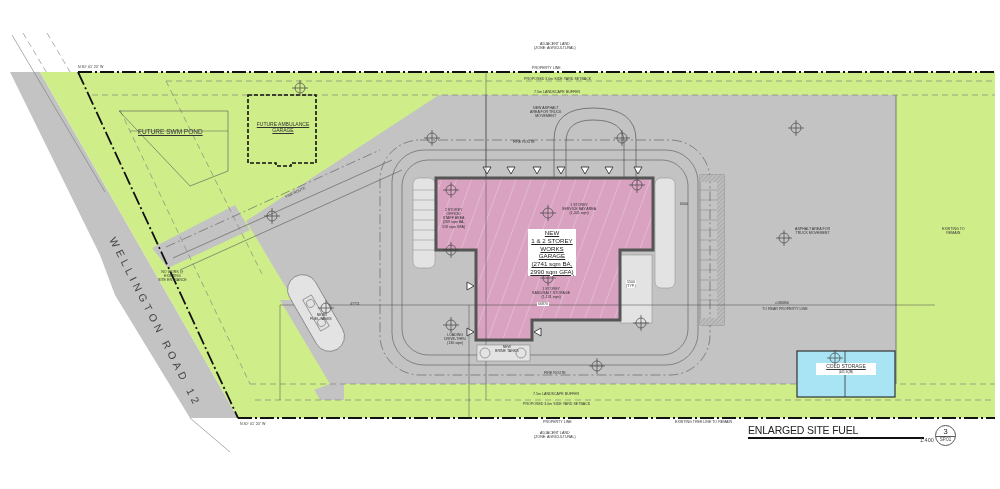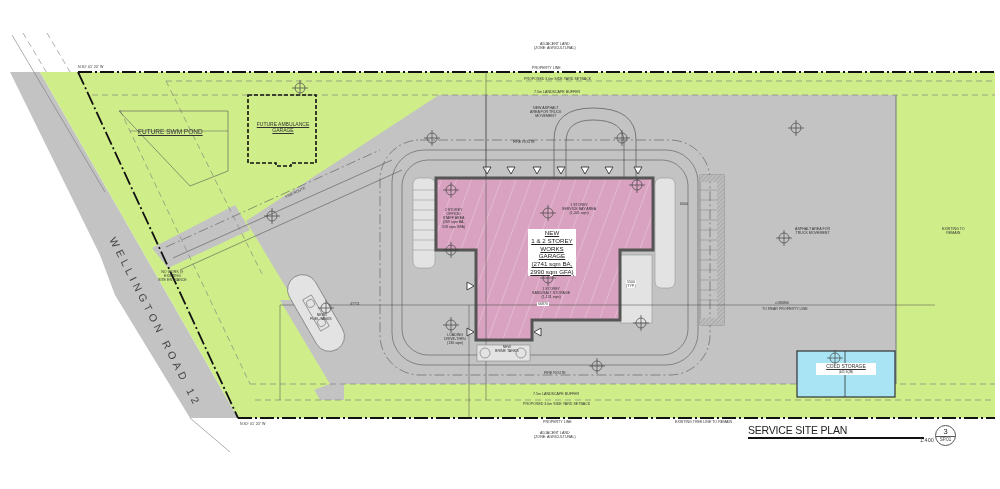--- a/index.html
+++ b/index.html
@@ -276,19 +276,19 @@
 <div class="lbl tiny" style="left:626px;top:280px;background:#fff;">
   <div>5500</div>
   <div>(TYP.)</div>
 </div>
 
 <div class="lbl small u" style="left:818px;top:364px;width:56px;">COLD STORAGE</div>
 <div class="lbl" style="left:818px;top:371px;width:56px;font-size:3px;">(445 SQM)</div>
 
 <div class="road">WELLINGTON ROAD 12</div>
 
-<div class="title">SERVICE SITE PLAN</div>
+<div class="title">ENLARGED SITE FUEL</div>
 <div class="title-line"></div>
 <div class="scale">1:400</div>
 <div class="bubble">
   <div class="n">3</div>
   <div class="s">SP.01</div>
 </div>
 
 </body></html>

